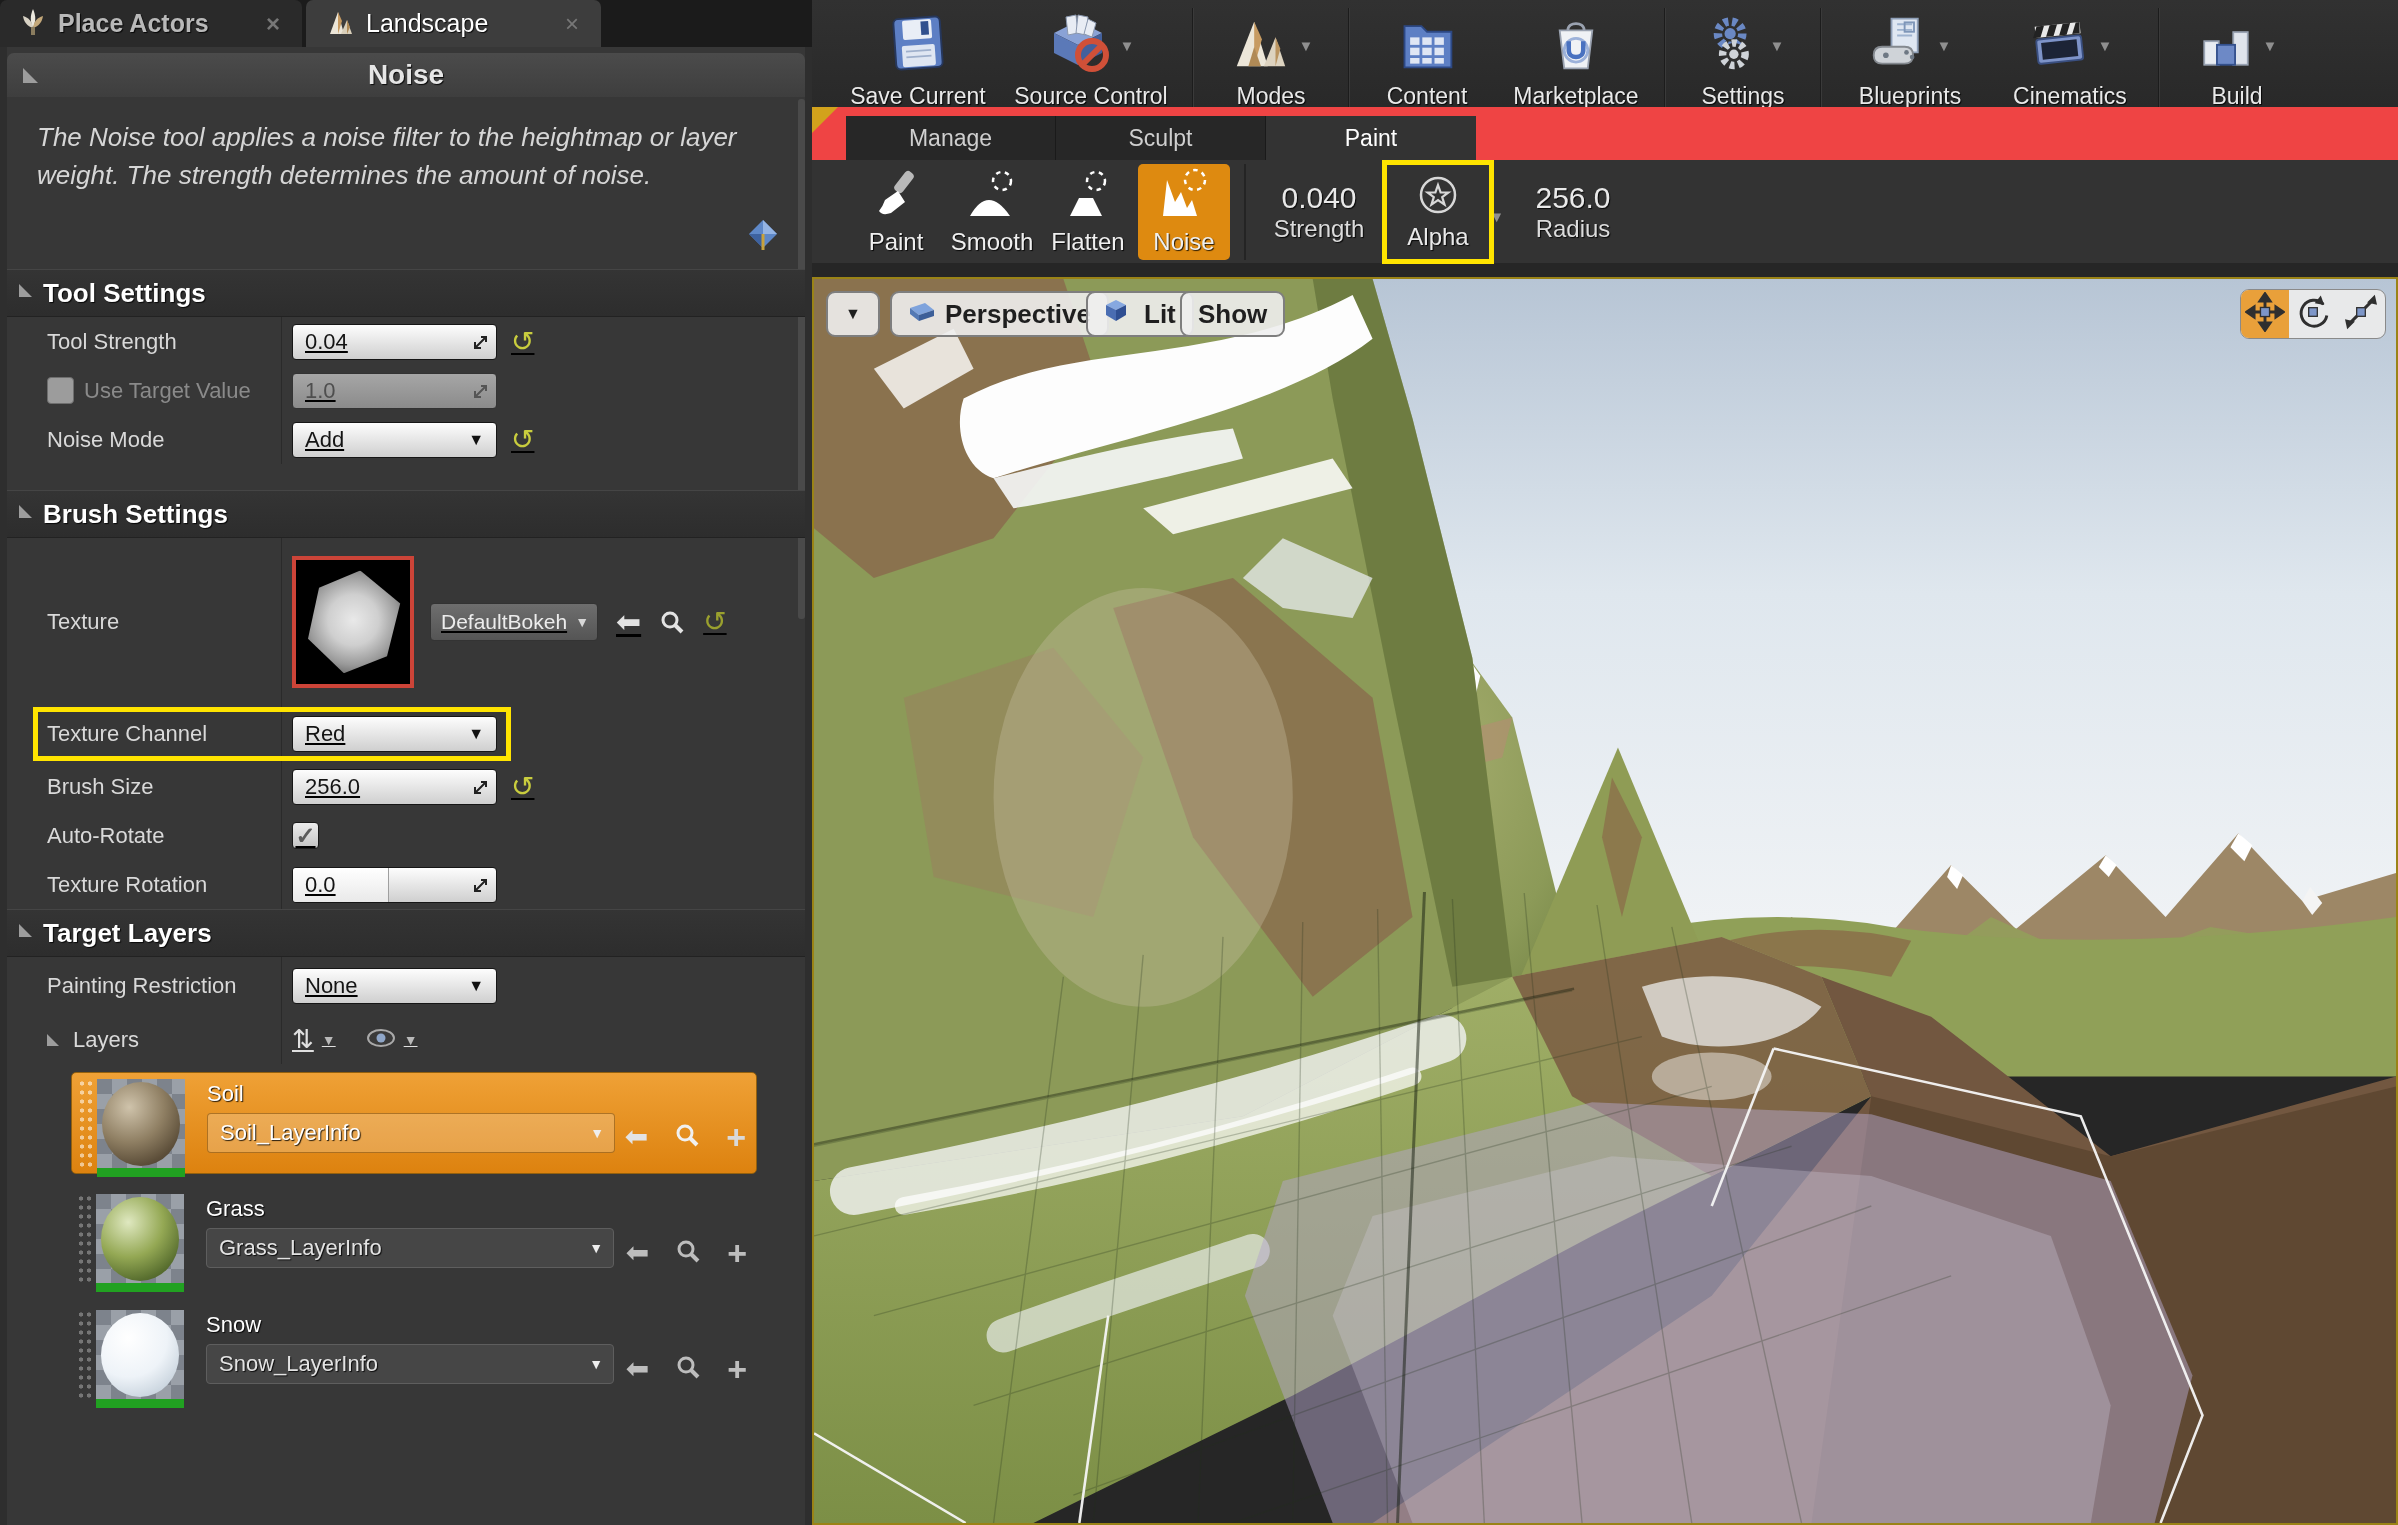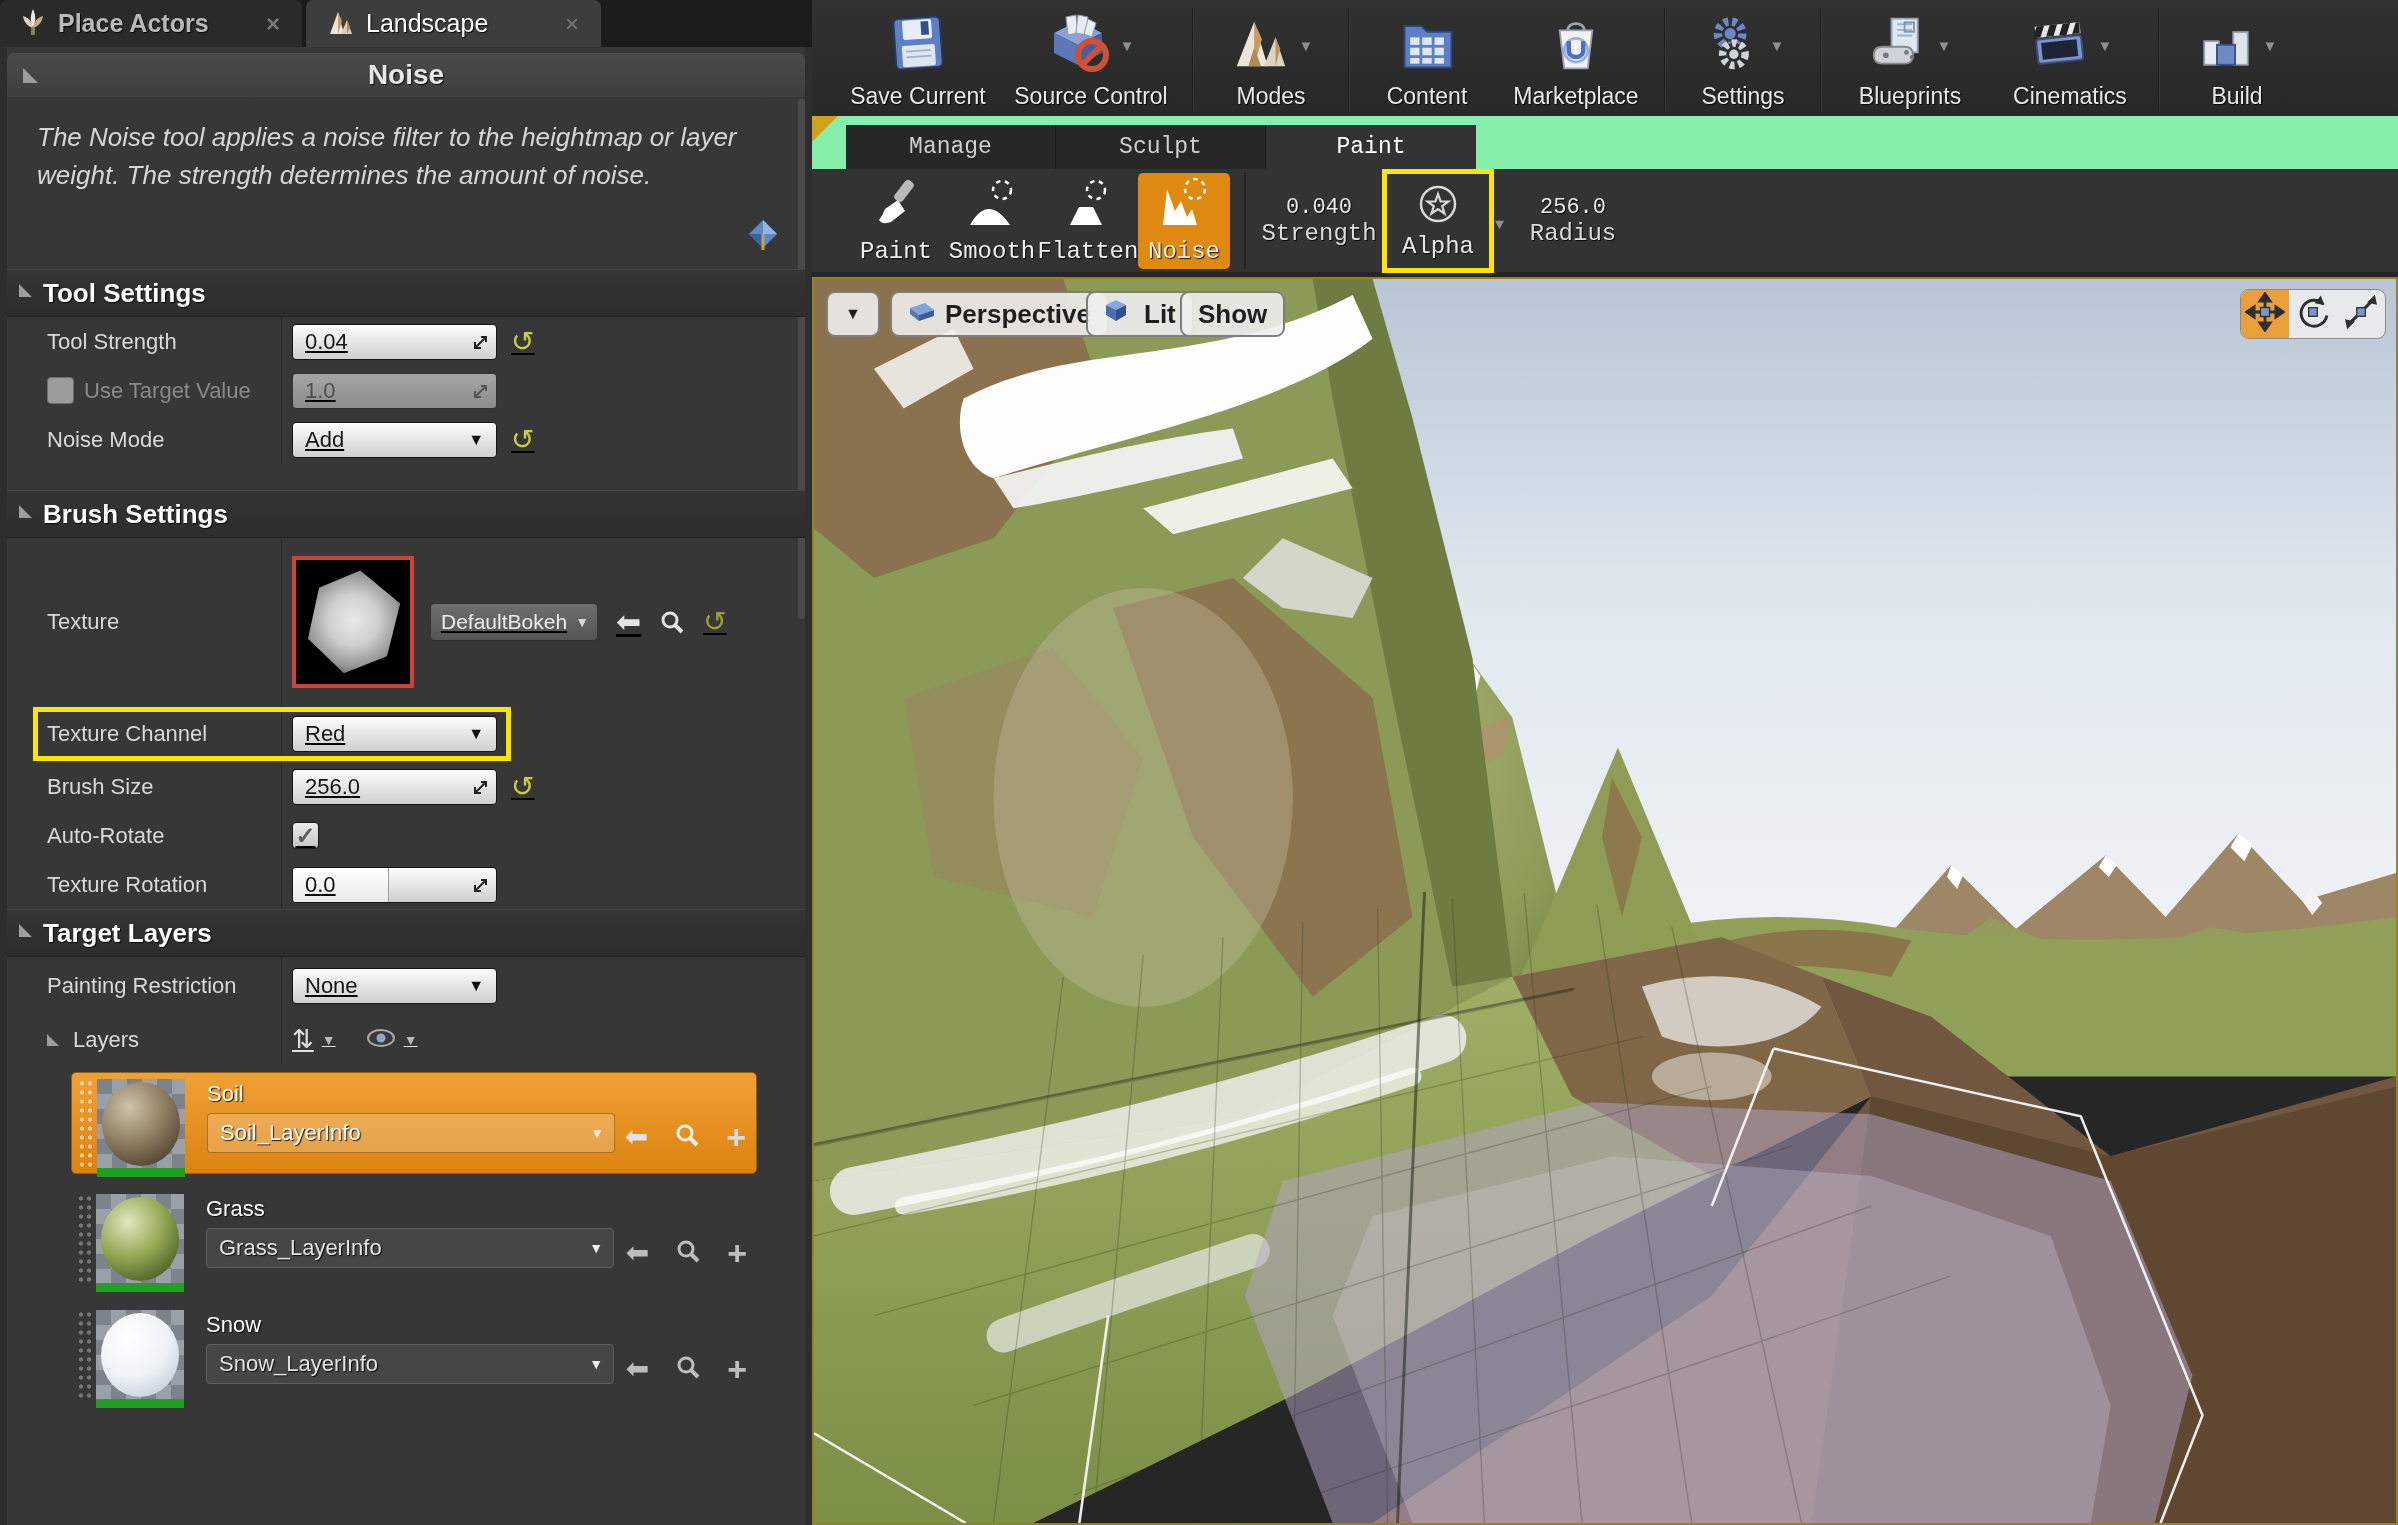--- a/index.html
+++ b/index.html
@@ -110,37 +110,37 @@
     display:flex; align-items:center; padding-left:26px; }
   .tb-item { display:flex; flex-direction:column; align-items:center; width:160px; cursor:pointer; }
   .tb-item.narrow { width:138px; }
   .tb-item.wide { width:186px; }
   .tb-icon-row { display:flex; align-items:center; height:72px; }
   .tb-label { color:#e9e9e9; font-size:23px; margin-top:2px; }
   .tb-darr { color:#8f8f8f; font-size:15px; margin-left:8px; }
   .tb-sep { width:2px; height:104px; background:#1c1c1c; border-right:1px solid #3a3a3a; margin:0 8px; }
 
   
-  #mode-bar { position:absolute; left:812px; top:116px; right:0; height:156px; background:#86efac;font-family:Liberation Mono, monospace; }
+  #mode-bar { position:absolute; left:812px; top:107px; right:0; height:156px; background:#ef4444; }
   #fold-tri { position:absolute; left:0; top:0; width:0; height:0;
     border-top:26px solid #d2a21c; border-right:26px solid transparent; z-index:5; }
   #mode-tabs { position:absolute; left:34px; top:9px; display:flex; }
   .mode-tab { width:210px; height:44px; display:flex; align-items:center; justify-content:center;
     font-size:23px; cursor:pointer; }
   .mode-tab.inactive { background:#272727; color:#cfcfcf; border-right:1px solid #1a1a1a; }
   .mode-tab.active { background:#333333; color:#fff; }
   #tool-strip { position:absolute; left:0; right:0; top:53px; bottom:0; background:#333333;
     display:flex; align-items:center; padding-left:38px; }
   .lt-tool { width:92px; height:96px; display:flex; flex-direction:column; align-items:center;
     justify-content:flex-end; padding-bottom:4px; border-radius:5px; cursor:pointer; margin-right:4px; }
   .lt-tool .tool-label { color:#efefef; font-size:24px; margin-top:4px; }
   .lt-tool.active { background:#de8a10; }
   .strip-sep { width:2px; height:96px; background:#242424; margin:0 14px 0 10px; }
   .vstack { display:flex; flex-direction:column; align-items:center; width:118px; }
-  .vstack .num { color:#e9e9e9; font-size:22px; }
+  .vstack .num { color:#e9e9e9; font-size:30px; }
   .vstack .lbl { color:#dcdcdc; font-size:24px; margin-top:0; }
   #alpha-wrap { position:relative; width:104px; height:100px; margin:0 8px;
     display:flex; flex-direction:column; align-items:center; justify-content:center; cursor:pointer; }
   #alpha-wrap .lbl { color:#e9e9e9; font-size:24px; margin-top:2px; }
   #alpha-arr { position:absolute; right:-14px; top:46px; color:#8f8f8f; font-size:15px; }
 
   
   #viewport { position:absolute; left:812px; top:277px; right:0; bottom:0;
     border:2px solid #9a8316; overflow:hidden; }
   #scene { position:absolute; left:0; top:0; width:100%; height:100%; }

